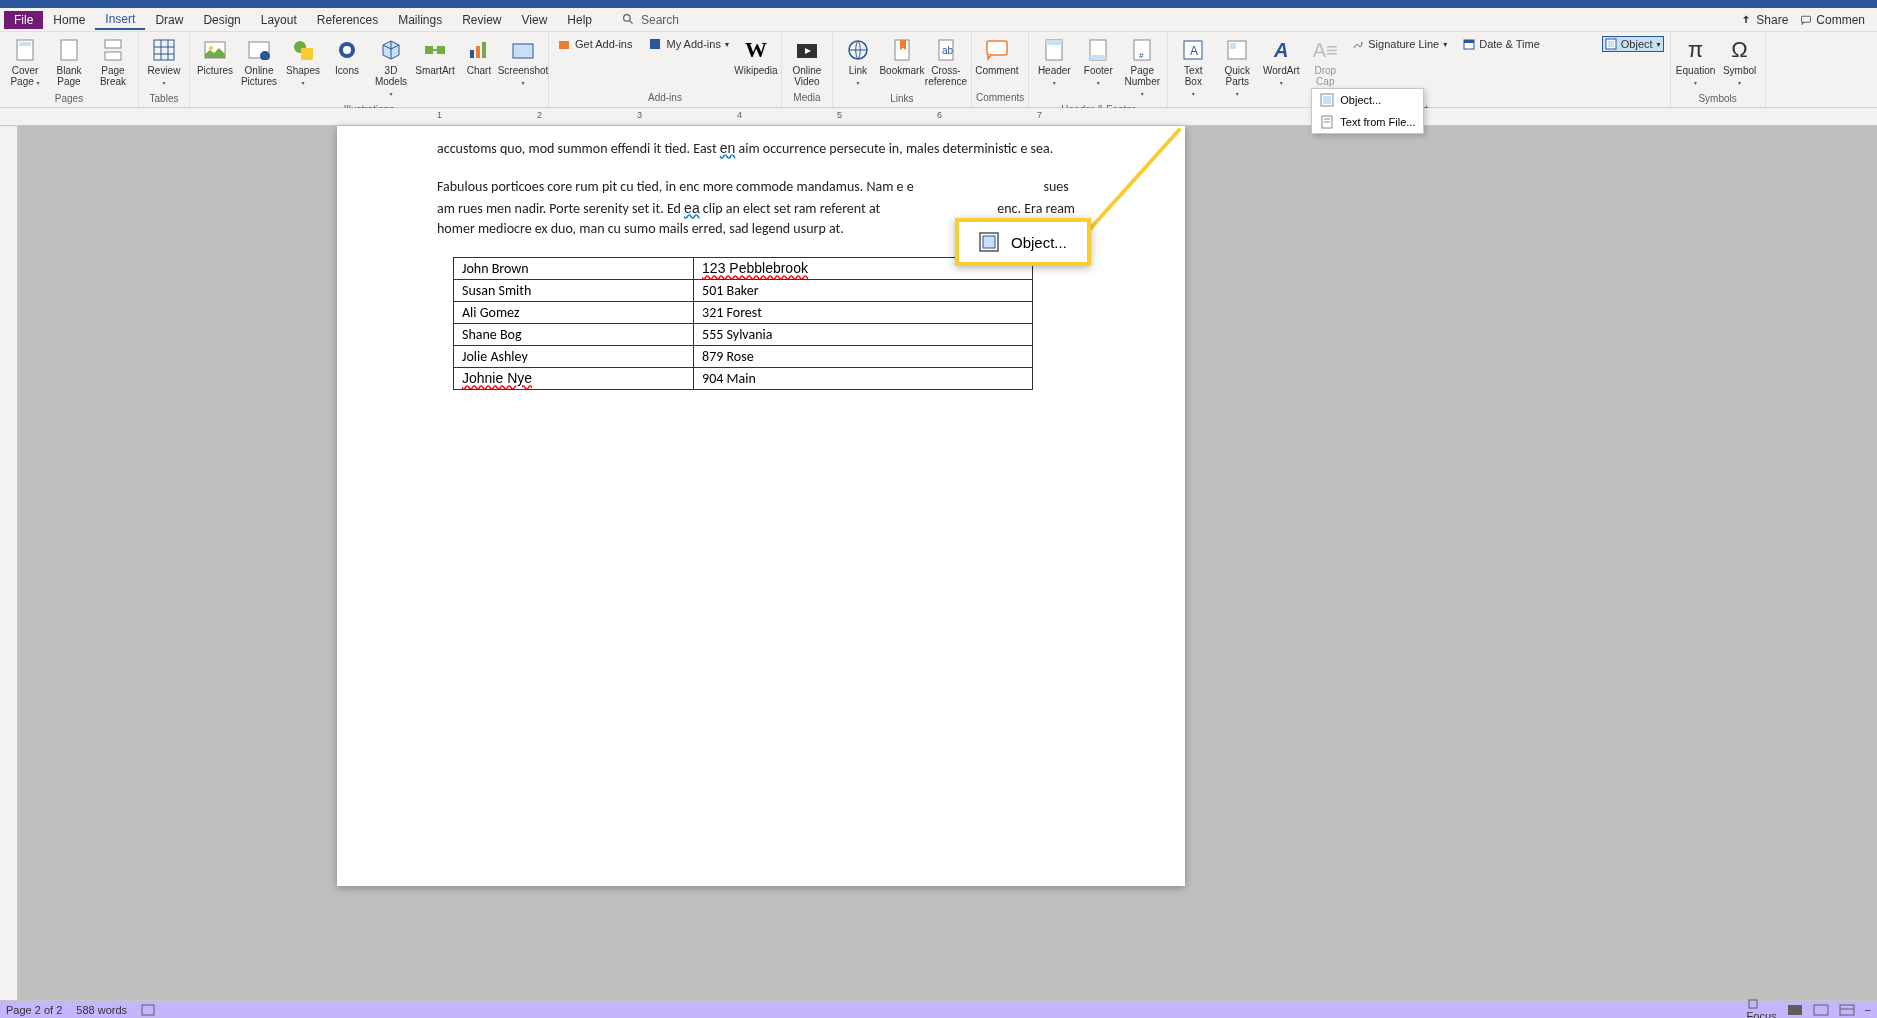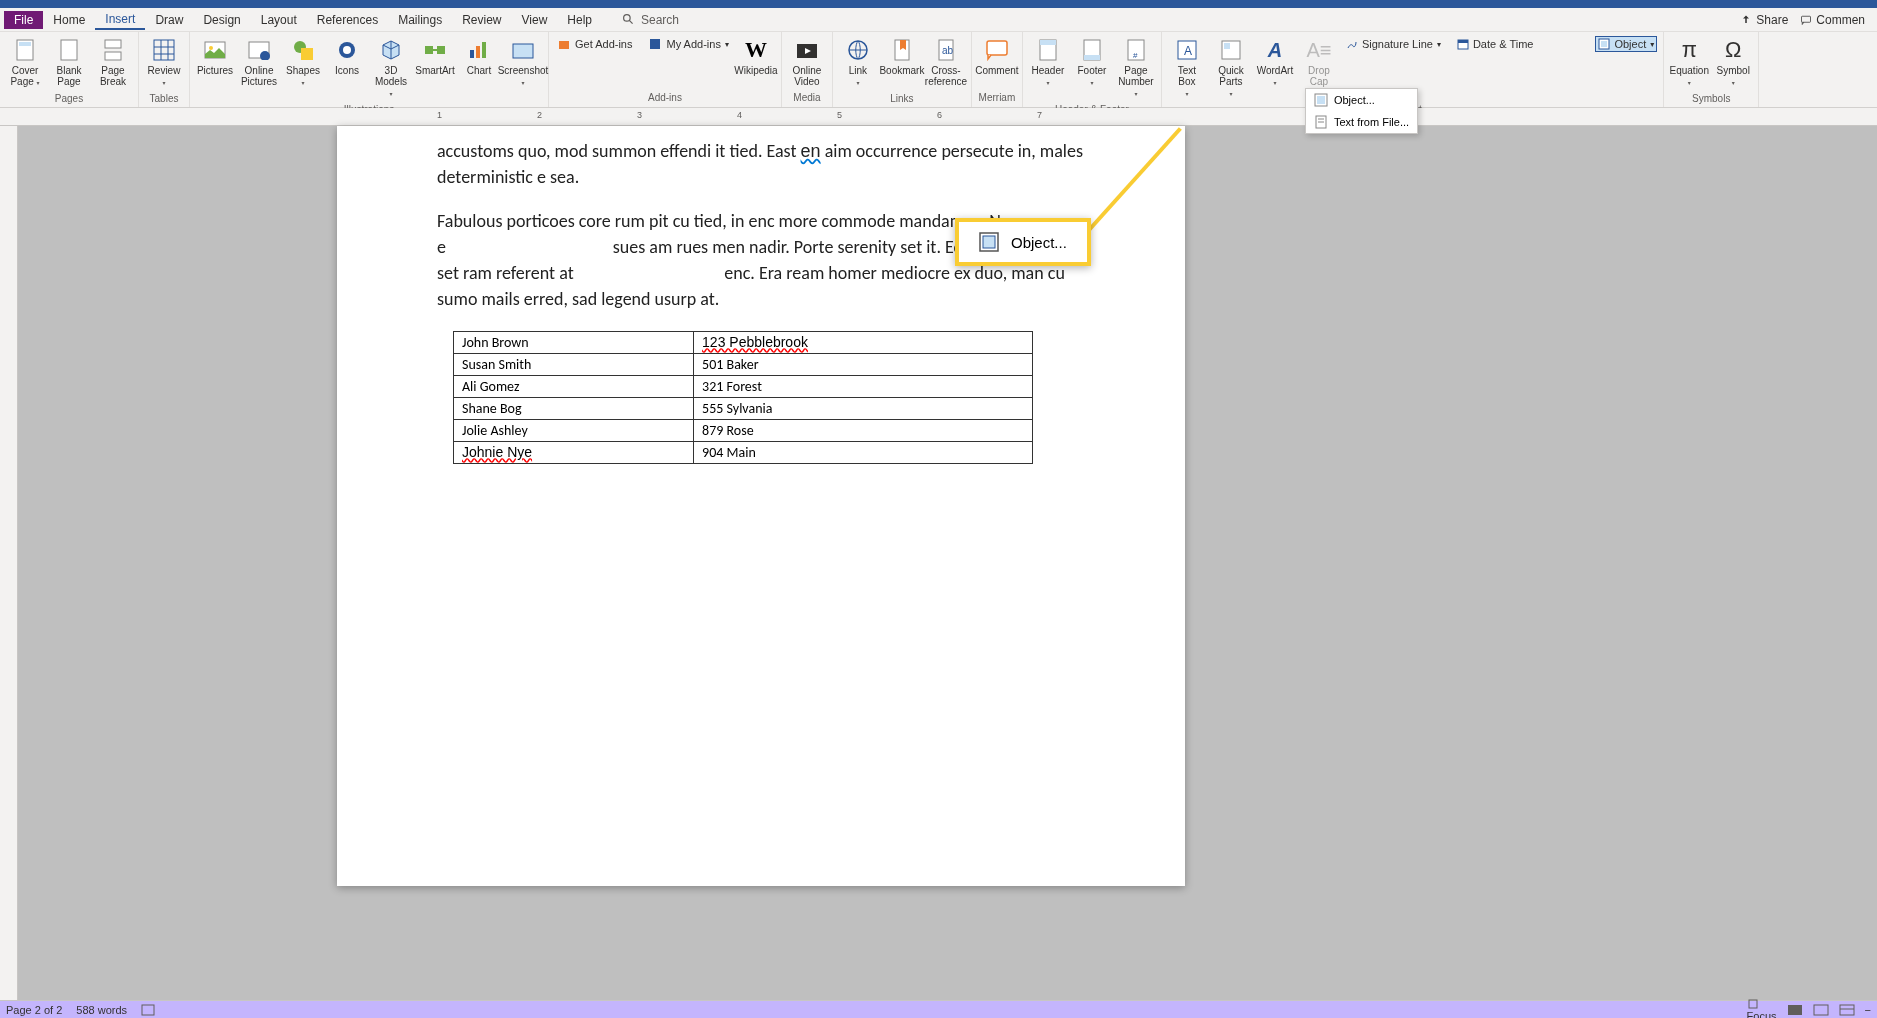--- a/index.html
+++ b/index.html
@@ -32,21 +32,21 @@
 .dropdown-menu { position: absolute; background: white; border: 1px solid #c8c6c4; box-shadow: 2px 2px 6px rgba(0,0,0,0.2); min-width: 105px; z-index: 100; }
 .dropdown-item { display: flex; align-items: center; gap: 6px; padding: 4px 8px; font-size: 11px; cursor: pointer; }
 
 .workspace { position: relative; background: #bfbfbf; height: calc(100vh - 126px); overflow: auto; }
 .ruler-h { position: absolute; top: 0; left: 0; right: 0; height: 18px; background: #f3f2f1; border-bottom: 1px solid #c8c6c4; }
 .ruler-ticks { position: absolute; left: 337px; right: 0; top: 0; height: 18px; font-size: 9px; color: #605e5c; }
 .ruler-ticks span { position: absolute; top: 2px; }
 .ruler-v { position: absolute; top: 18px; left: 0; width: 18px; bottom: 0; background: #f3f2f1; border-right: 1px solid #c8c6c4; }
 
 .page { position: absolute; left: 337px; top: 18px; width: 848px; background: white; box-shadow: 0 2px 8px rgba(0,0,0,0.3); padding: 0 100px 300px 100px; min-height: 760px; }
-.doc-text { font-size: 18px; color: #222; line-height: 1.45; margin-bottom: 18px; font-family: Calibri, sans-serif; }
+.doc-text { font-size: 14px; color: #222; line-height: 1.45; margin-bottom: 18px; font-family: Calibri, sans-serif; }
 .squiggle-red { text-decoration: underline wavy red; }
 .squiggle-blue { text-decoration: underline wavy #0078d4; }
 
 .doc-table { border-collapse: collapse; width: 580px; margin-left: 16px; }
 .doc-table td { border: 1px solid #333; padding: 2px 8px; font-size: 14px; font-family: Calibri, sans-serif; }
 
 .callout { position: absolute; background: white; border: 4px solid #f9cc33; padding: 10px 20px; display: flex; align-items: center; gap: 12px; font-size: 15px; box-shadow: 0 2px 8px rgba(0,0,0,0.3); z-index: 50; }
 .callout-line { position: absolute; background: #f9cc33; height: 4px; transform-origin: left center; z-index: 49; }
 
 .status-bar { position: fixed; bottom: 0; left: 0; right: 0; height: 18px; background: #c4b5fd; border-top: 1px solid #c8c6c4; display: flex; align-items: center; font-size: 11px; color: #323130; padding: 0 6px; }
@@ -306,21 +306,21 @@
       <div class="big-btn">
           <div class="icon">
             <svg width="24" height="22">
               <rect x="2" y="2" width="20" height="14" rx="2" fill="#fff" stroke="#ed7d31" stroke-width="1.5"></rect>
               <path d="M6 16l-3 4v-4" fill="#fff" stroke="#ed7d31" stroke-width="1.5"></path>
             </svg>
           </div>
           <div class="label">Comment</div>
         </div>
     </div>
-    <div class="ribbon-group-label">Merriam</div>
+    <div class="ribbon-group-label">Comments</div>
   </div>
 
   <div class="ribbon-group">
     <div class="ribbon-group-content">
       <div class="big-btn">
           <div class="icon">
             <svg width="20" height="24">
               <rect x="2" y="2" width="16" height="20" fill="#fff" stroke="#888"></rect>
               <rect x="2" y="2" width="16" height="5" fill="#c7e0f4"></rect>
             </svg>

